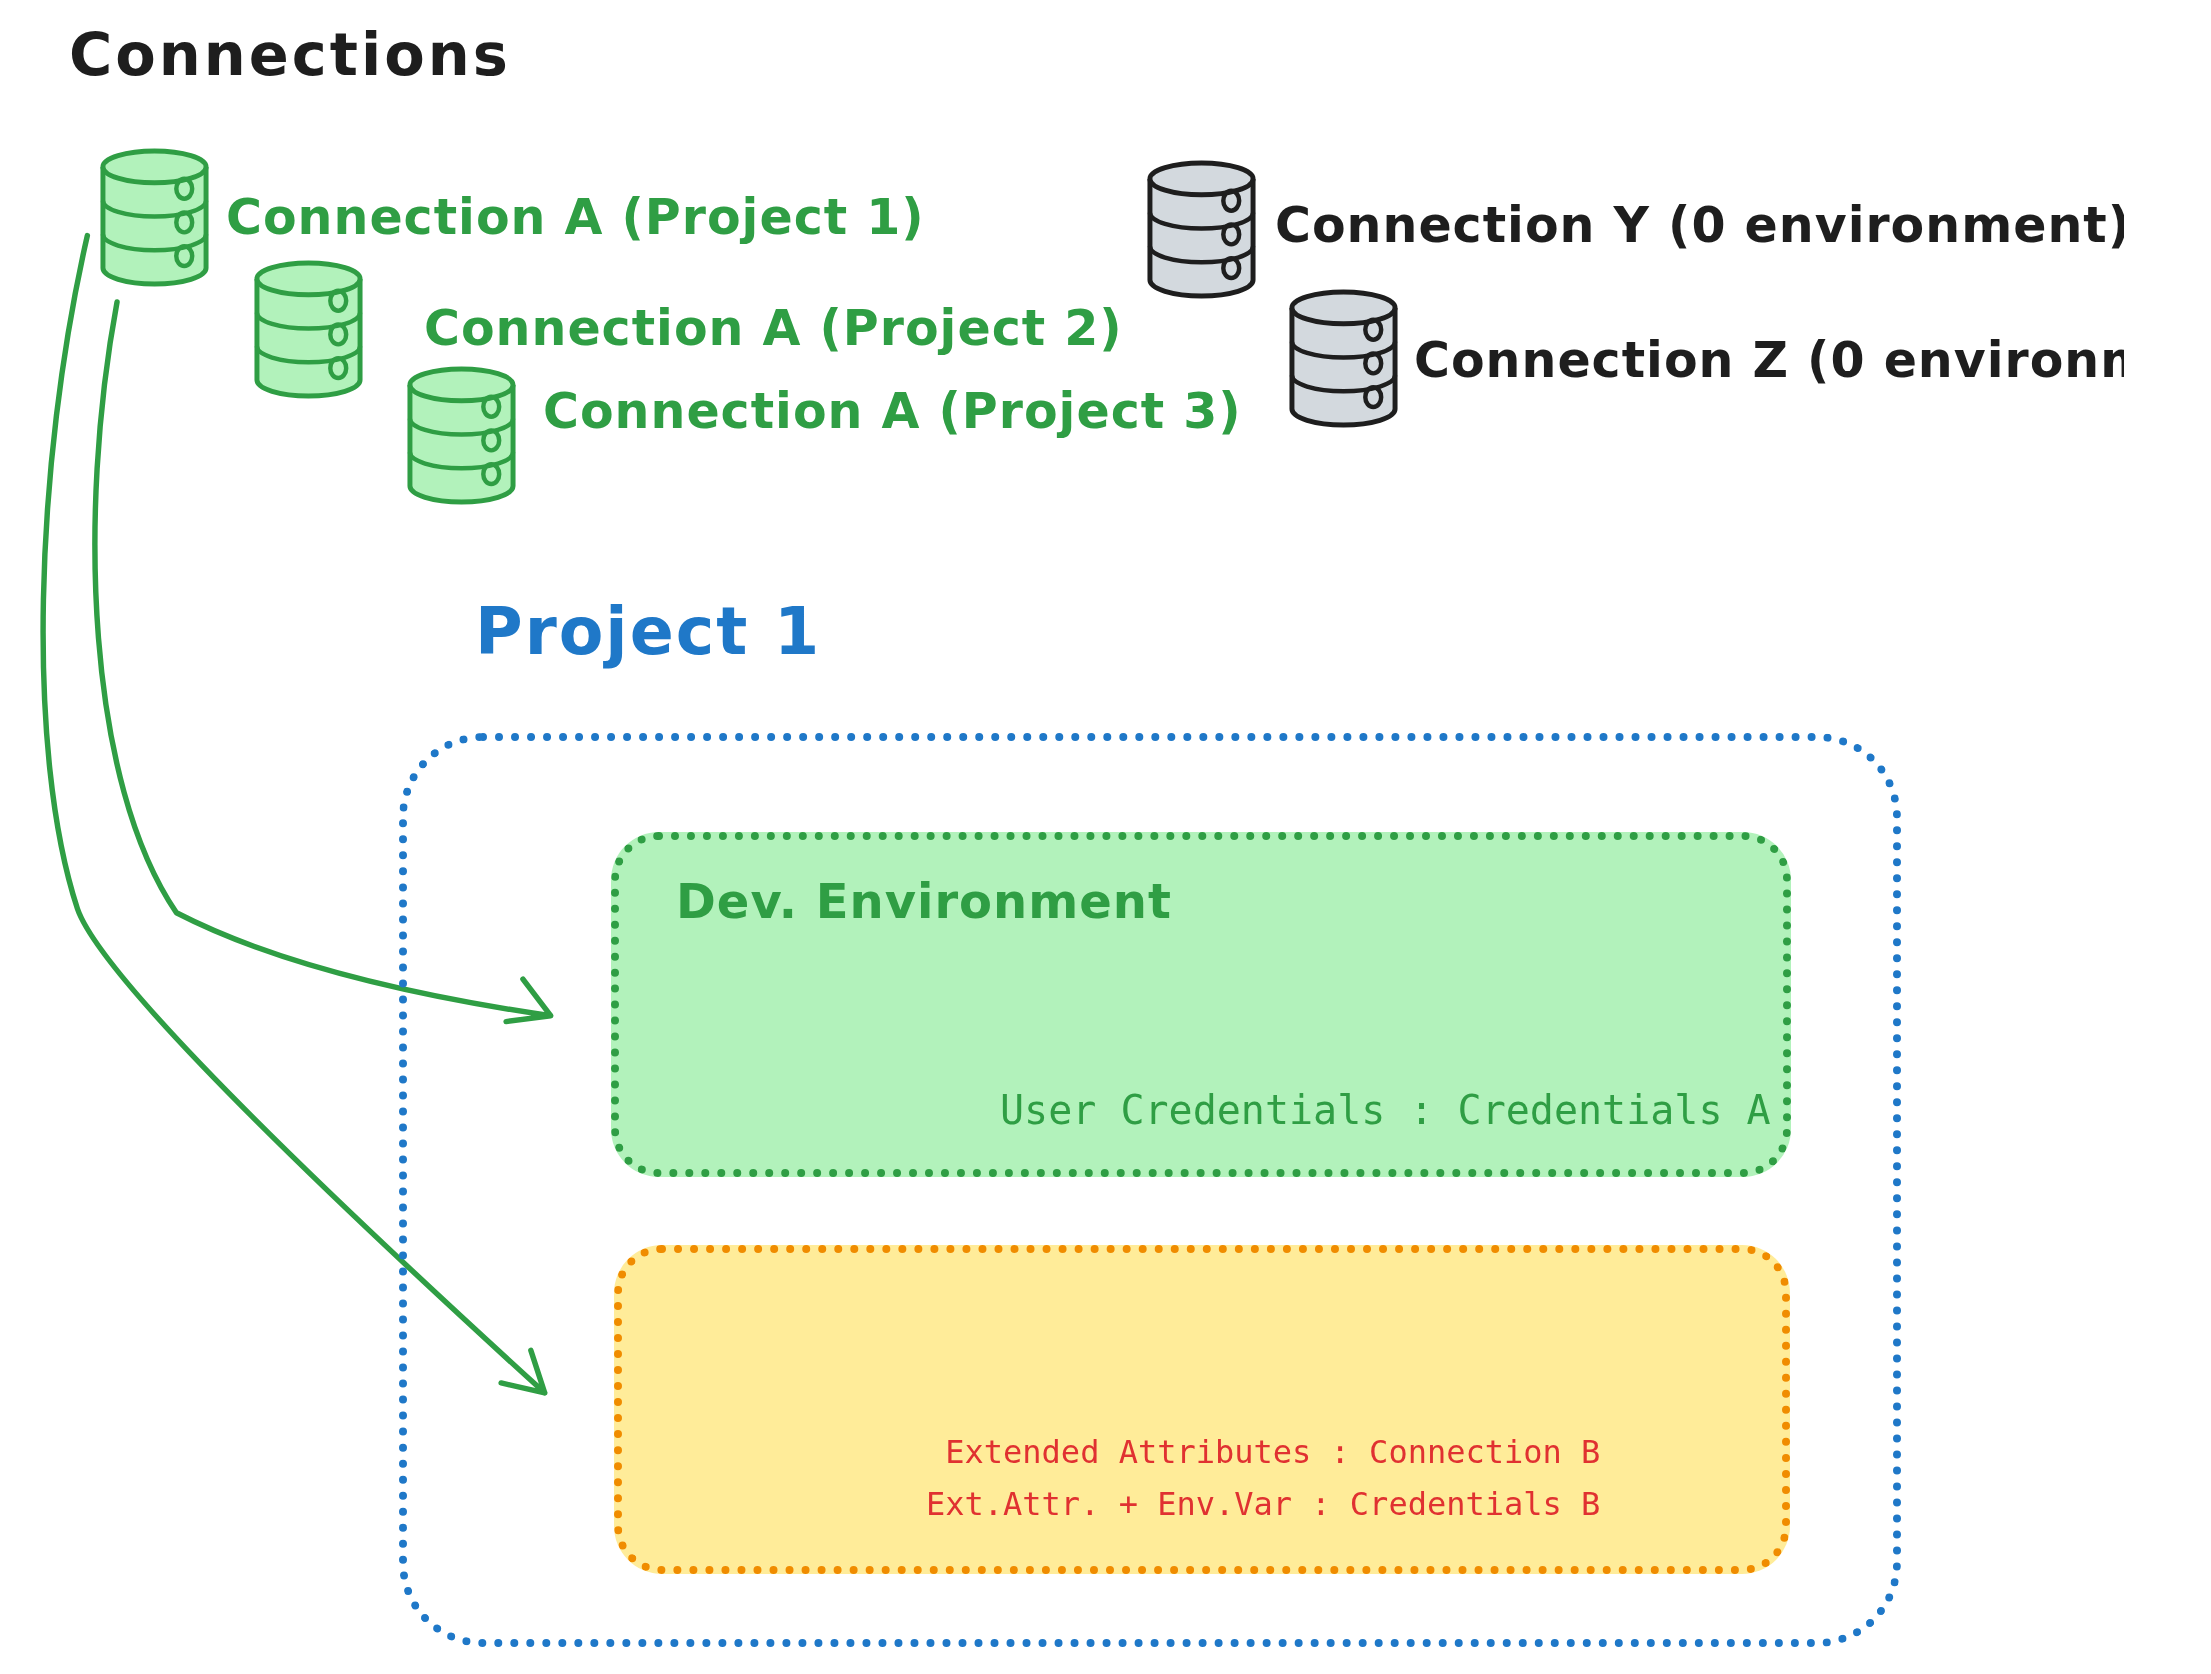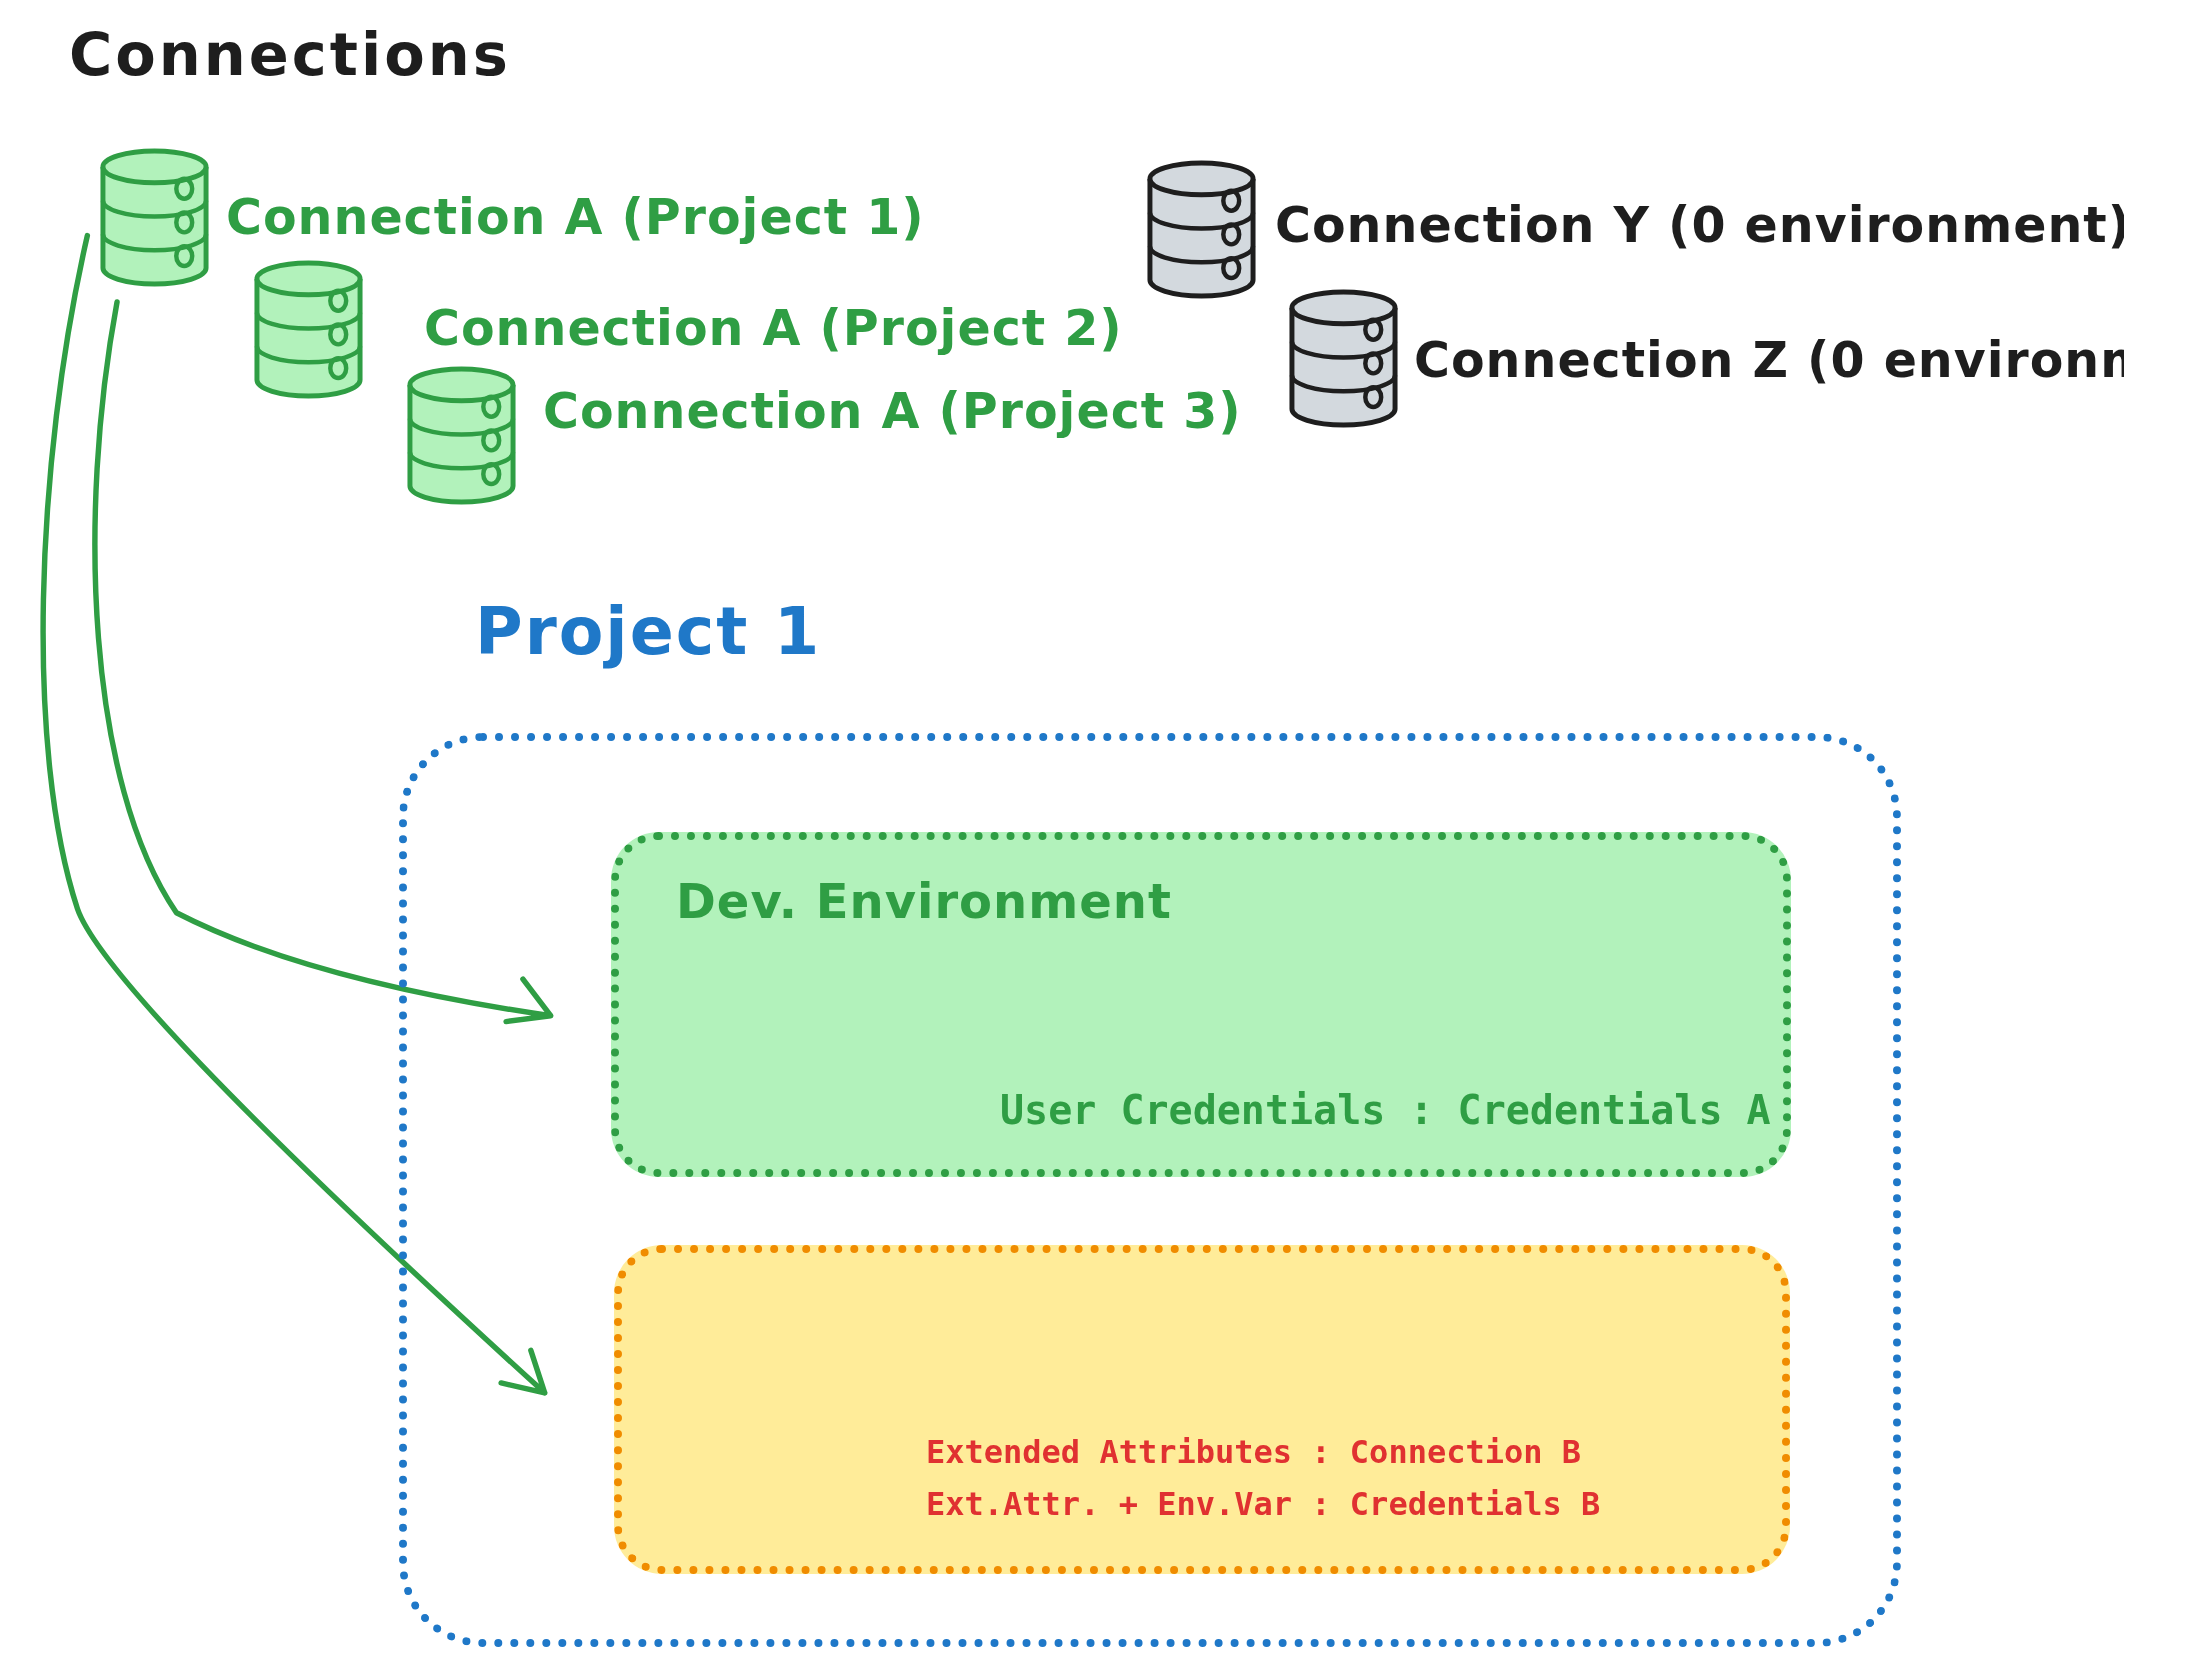--- a/index.html
+++ b/index.html
@@ -3,25 +3,26 @@
 <meta charset="utf-8">
 <style>
   html, body { margin: 0; padding: 0; background: #ffffff; }
   #canvas {
     position: relative;
     width: 2124px;
     height: 1674px;
     background: #ffffff;
     font-family: "DejaVu Sans", "Liberation Sans", sans-serif;
     overflow: hidden;
+    text-align: right;
   }
   .hand { font-weight: 600; letter-spacing: 1px; white-space: nowrap; }
   .mono {
     font-family: "DejaVu Sans Mono", "Liberation Mono", monospace;
-    font-weight: bold;
+    font-weight: normal;
     white-space: nowrap;
   }
   .abs { position: absolute; }
 
   #diagram-title {
     left: 69px; top: 20px;
     font-size: 59px; font-weight: 700; letter-spacing: 3px;
     color: var(--ink, #1e1e1e);
   }
 

